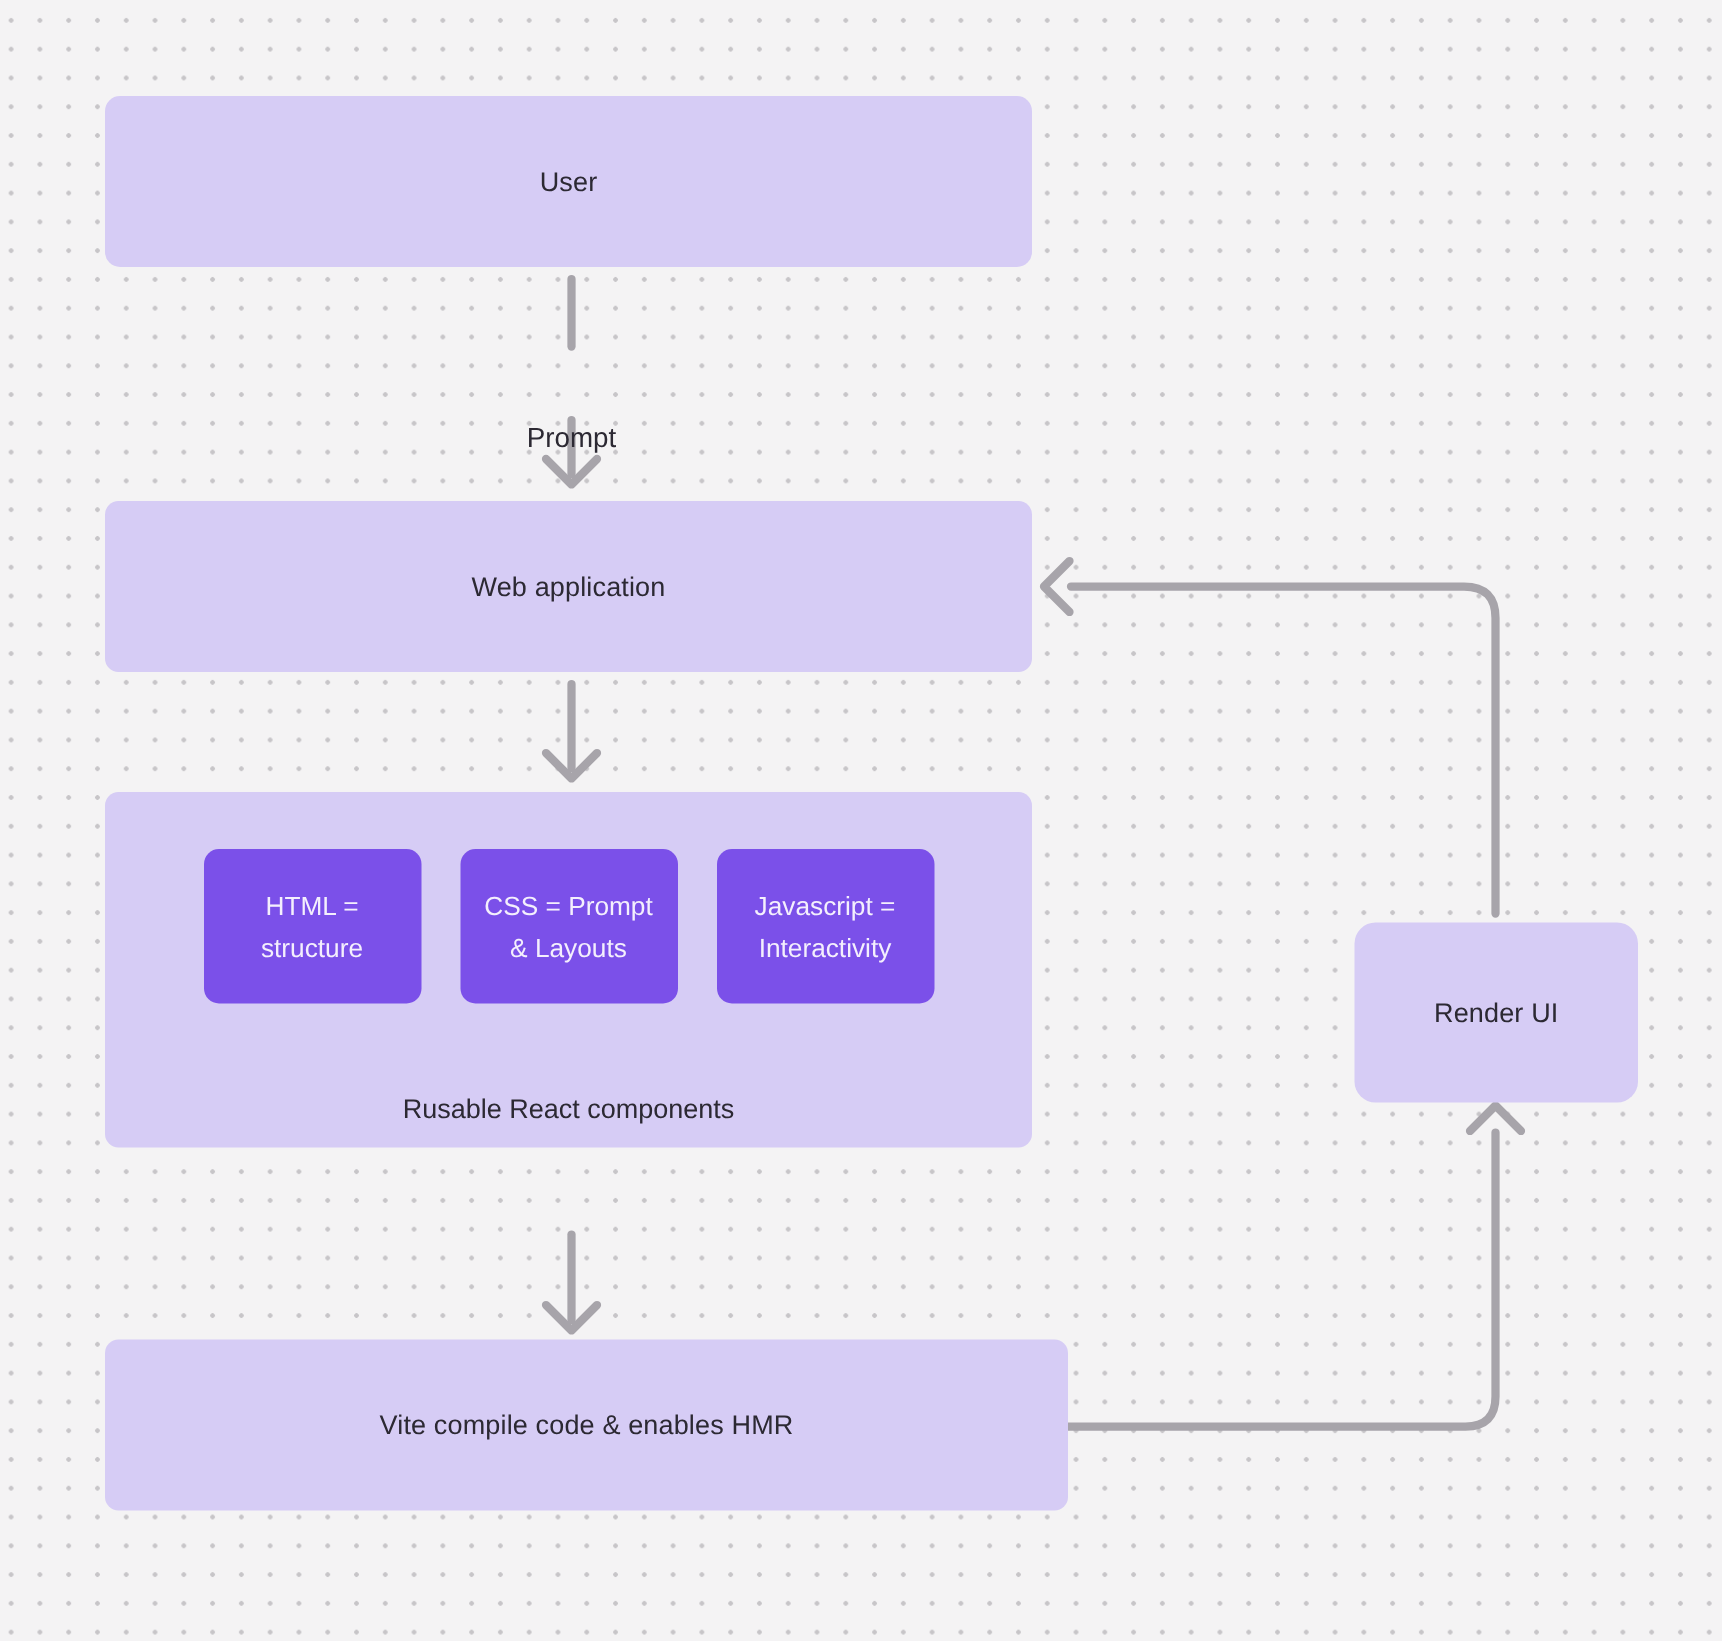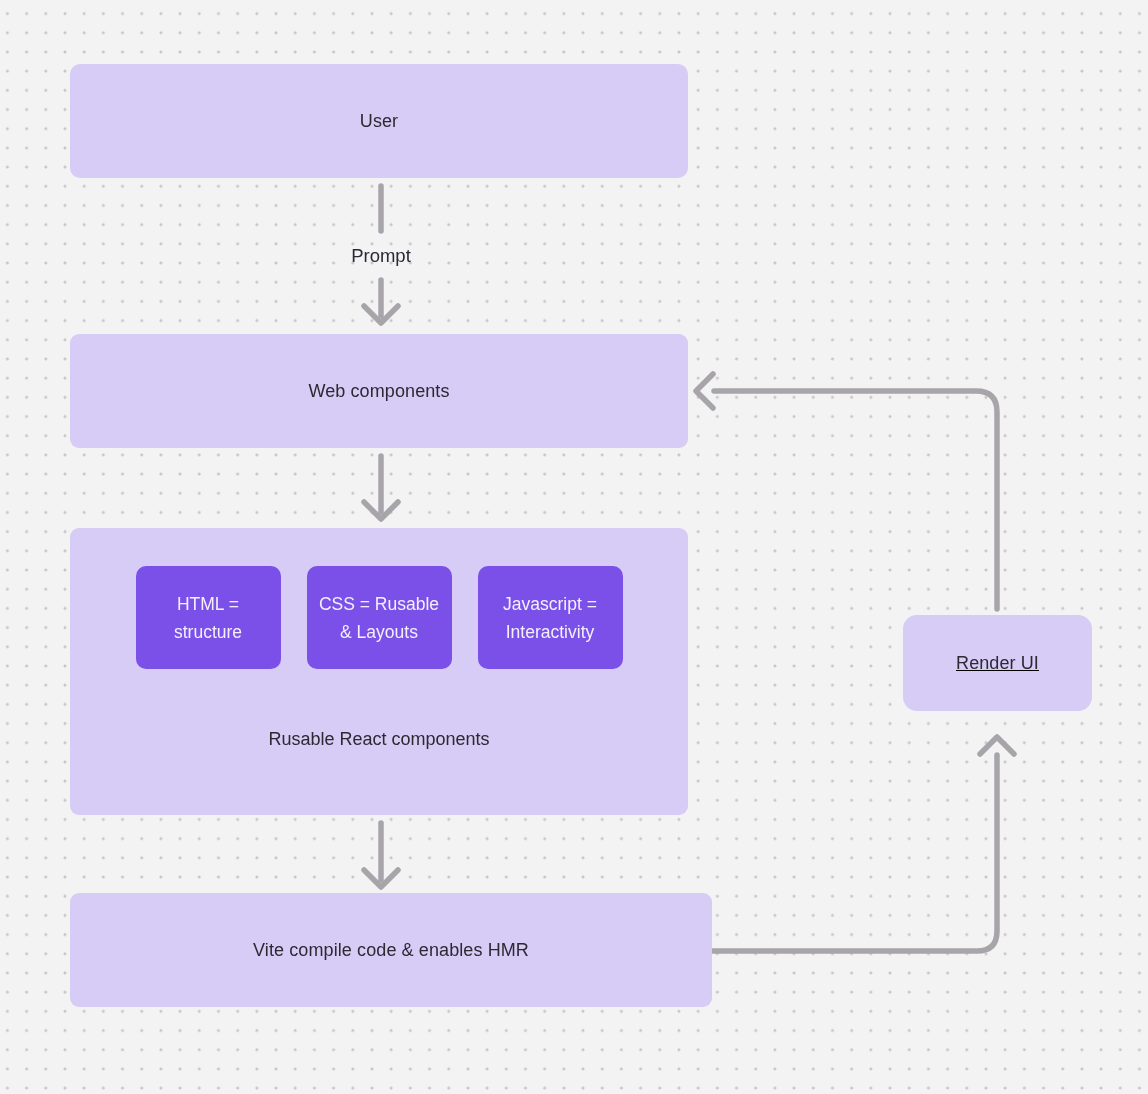--- a/index.html
+++ b/index.html
@@ -22,21 +22,21 @@
   .connectors{position:absolute;left:0;top:0;pointer-events:none;}
   .connectors path{fill:none;stroke:var(--arrow);stroke-width:5.5;stroke-linecap:round;stroke-linejoin:round;}
   .node{
     position:absolute;display:flex;align-items:center;justify-content:center;
     background:var(--node_fill);border-radius:9px;
   }
   .node .label{
     color:var(--node_text);font-size:18px;font-weight:500;letter-spacing:.1px;text-align:center;
   }
   .edge-label{
-    position:absolute;color:var(--node_text);font-size:18.5px;font-weight:500;text-align:center;
+    position:absolute;color:var(--node_text);font-size:18.5px;font-weight:500;text-align:center;margin-top:36px;
   }
   .chip-row{
     position:absolute;left:0;top:38px;width:100%;
     display:flex;justify-content:center;gap:26px;
   }
   .chip{
     width:145px;height:103px;background:var(--chip_fill);border-radius:10px;
     display:flex;flex-direction:column;align-items:center;justify-content:center;
     color:var(--chip_text);font-size:17.5px;font-weight:500;line-height:28px;text-align:center;
   }
@@ -75,42 +75,42 @@
     </g>
   </svg>
 
   <div class="node" style="left:70px;top:64px;width:618px;height:114px;border-radius:10px;">
     <span class="label">User</span>
   </div>
 
   <div class="edge-label" style="left:321px;top:245px;width:120px;">Prompt</div>
 
   <div class="node" style="left:70px;top:334px;width:618px;height:114px;">
-    <span class="label">Web components</span>
+    <span class="label">Web application</span>
   </div>
 
-  <div class="node" style="left:70px;top:528px;width:618px;height:287px;">
+  <div class="node" style="left:70px;top:528px;width:618px;height:237px;">
     <div class="chip-row">
       <div class="chip">
         <span>HTML =</span>
         <span>structure</span>
       </div>
       <div class="chip">
-        <span>CSS = Rusable</span>
+        <span>CSS = Prompt</span>
         <span>&amp; Layouts</span>
       </div>
       <div class="chip">
         <span>Javascript =</span>
         <span>Interactivity</span>
       </div>
     </div>
     <div class="container-label">Rusable React components</div>
   </div>
 
   <div class="node" style="left:70px;top:893px;width:642px;height:114px;">
     <span class="label">Vite compile code &amp; enables HMR</span>
   </div>
 
-  <div class="node node-render-ui" style="left:903px;top:615px;width:189px;height:96px;text-decoration:underline;">
+  <div class="node node-render-ui" style="left:903px;top:615px;width:189px;height:120px;">
     <span class="label">Render UI</span>
   </div>
 
 </div>
 
 </body></html>

